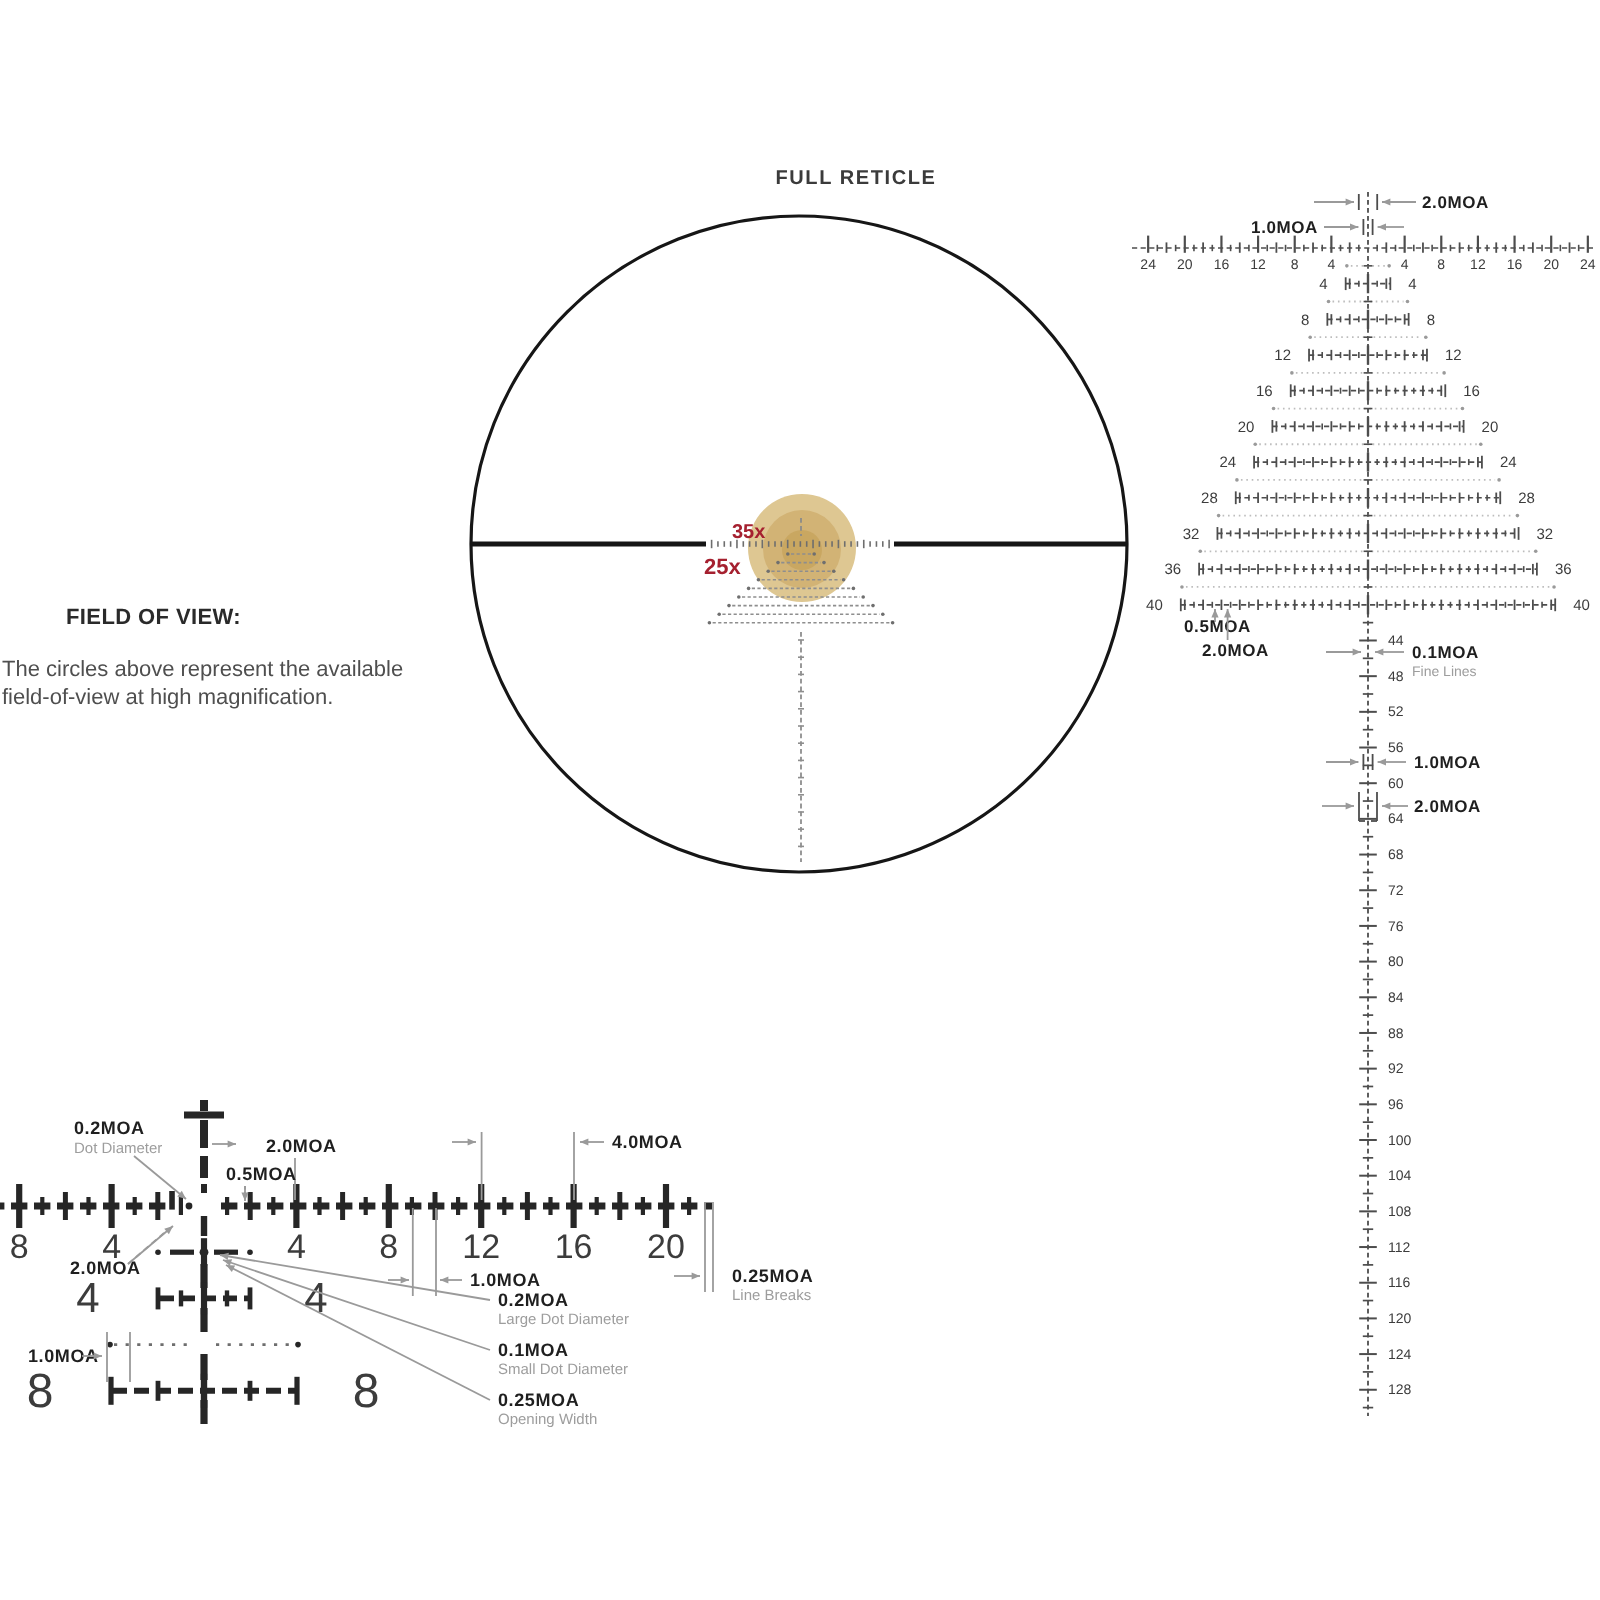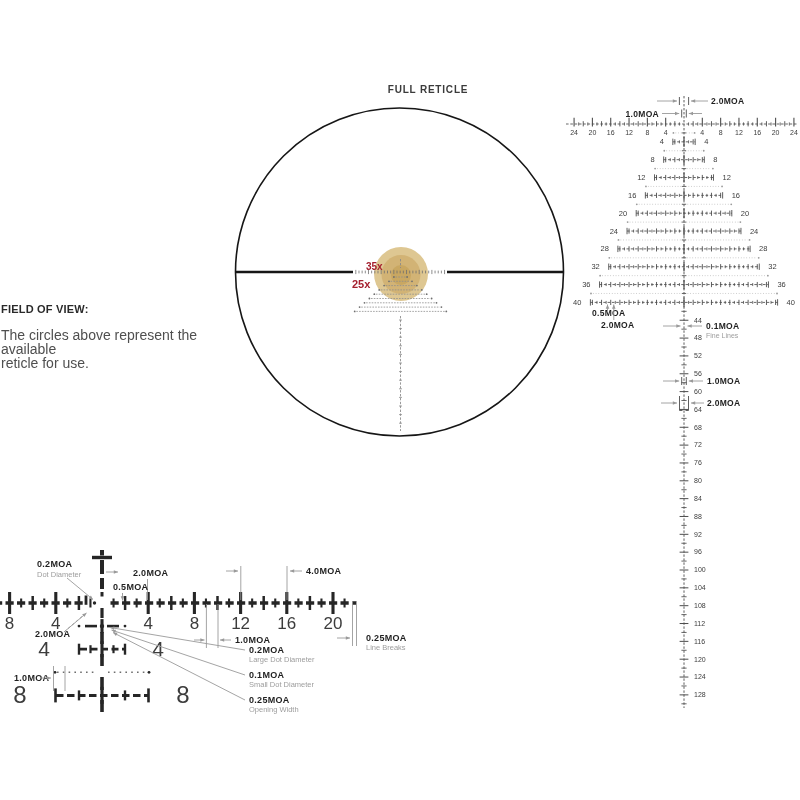--- a/index.html
+++ b/index.html
@@ -4,36 +4,36 @@
 <style>
   html,body{margin:0;padding:0;background:#ffffff;}
   .canvas{position:relative;width:800px;height:800px;background:#ffffff;overflow:hidden;
           font-family:"Liberation Sans", sans-serif;}
   .title{position:absolute;left:0;top:84px;width:800px;text-align:center;
          font-size:10px;font-weight:bold;letter-spacing:0.8px;color:#3b3b3b;padding-left:28px;}
   .mag{position:absolute;font-weight:bold;color:#a5202f;}
   .mag25{left:352px;top:250px;width:39px;text-align:left;font-size:11px;margin-top:28px;}
   .mag35{left:366px;top:261px;width:30px;font-size:10px;}
   .fov{position:absolute;left:1px;top:303px;width:230px;}
-  .fov-h{font-size:11px;font-weight:bold;color:#2a2a2a;letter-spacing:0.2px;margin-bottom:13px;}
-  .fov-line{font-size:14px;color:#4f4f4f;line-height:14px;}
+  .fov-h{font-size:11px;font-weight:bold;color:#2a2a2a;letter-spacing:0.2px;margin-bottom:13px;padding-left:32px;}
+  .fov-line{font-size:11px;color:#4f4f4f;line-height:14px;}
   svg text{font-family:"Liberation Sans", sans-serif;}
 </style>
 </head>
 <body>
 
 <div class="canvas">
   <div class="title">FULL RETICLE</div>
   <div class="mag mag25">25x</div>
   <div class="mag mag35">35x</div>
   <div class="fov">
     <div class="fov-h">FIELD OF VIEW:</div>
     <div class="fov-body">
         <div class="fov-line">The circles above represent the available</div>
-        <div class="fov-line">reticle for use.</div>
+        <div class="fov-line">field-of-view at high magnification.</div>
       </div>
   </div>
   <svg id="gfx" width="800" height="800" viewBox="0 0 800 800">
       <g>
         <circle cx="401" cy="274" r="27" fill="#dec792"></circle>
         <circle cx="401" cy="274.5" r="19.5" fill="#d2b375"></circle>
         <circle cx="401" cy="275" r="10" fill="#c9a761"></circle>
         <circle cx="399.5" cy="272" r="164" fill="none" stroke="#161616" stroke-width="1.6"></circle>
         <line x1="236" y1="272" x2="353" y2="272" stroke="#161616" stroke-width="2.4"></line>
         <line x1="447" y1="272" x2="563" y2="272" stroke="#161616" stroke-width="2.4"></line>

